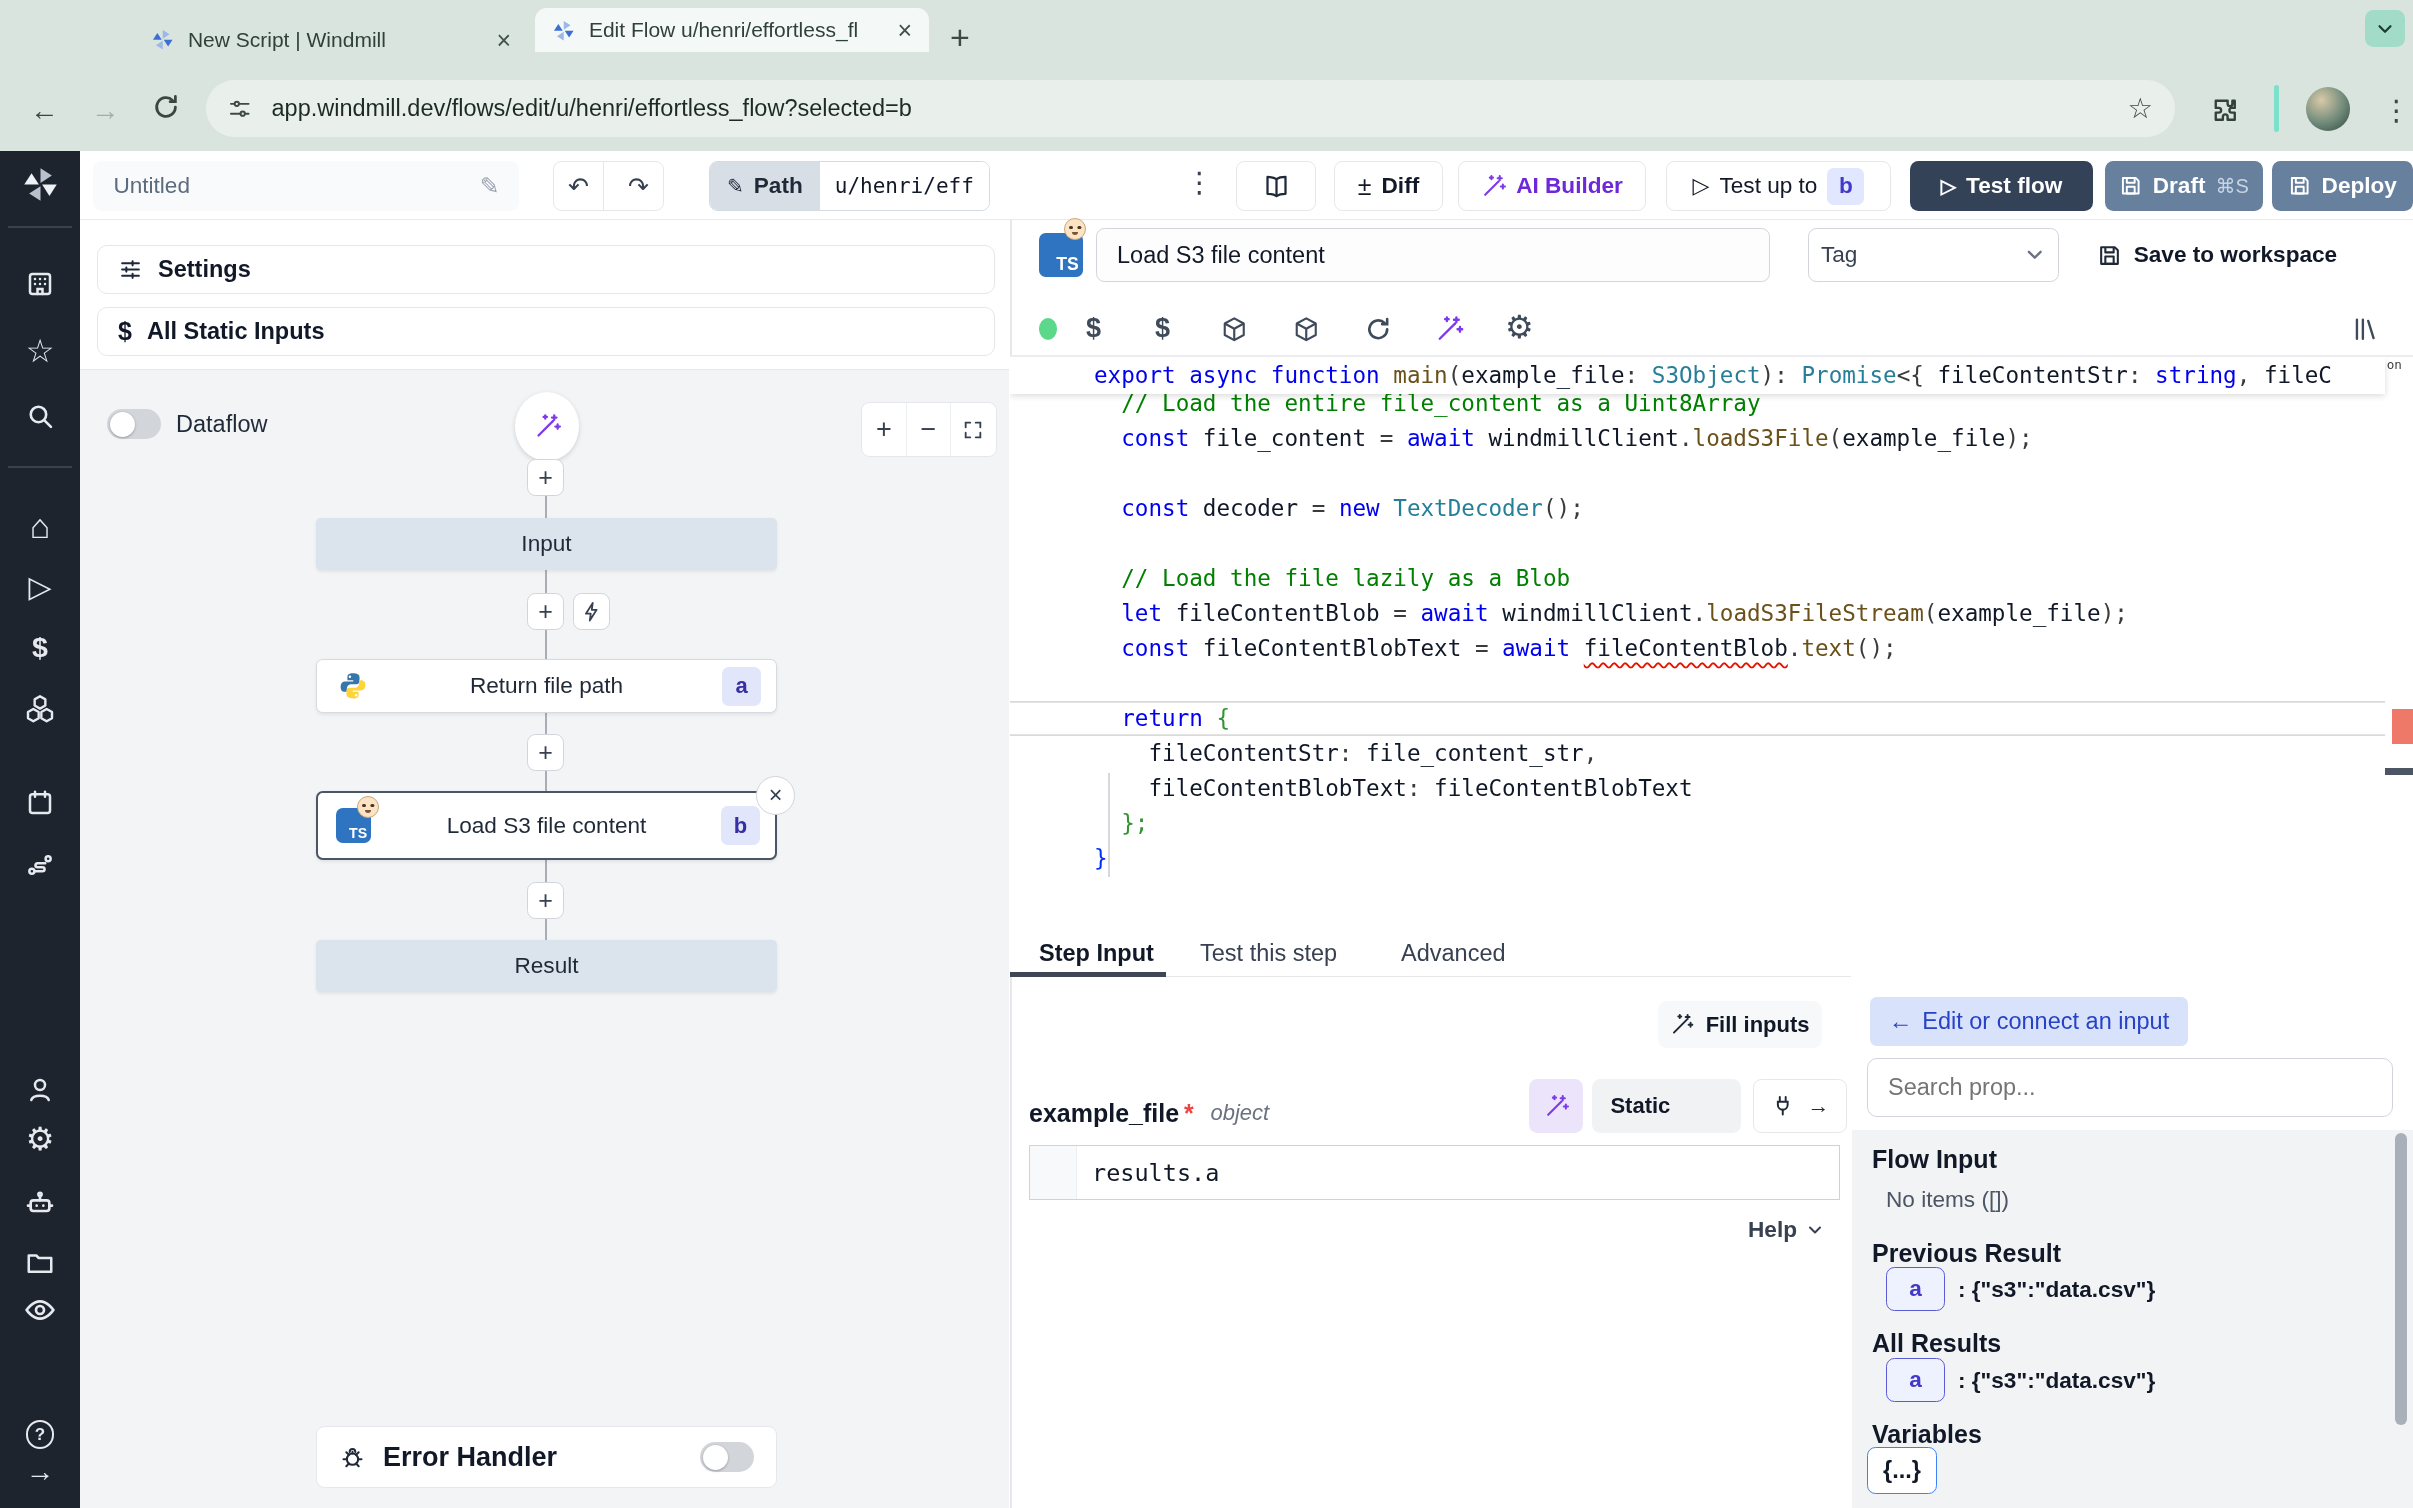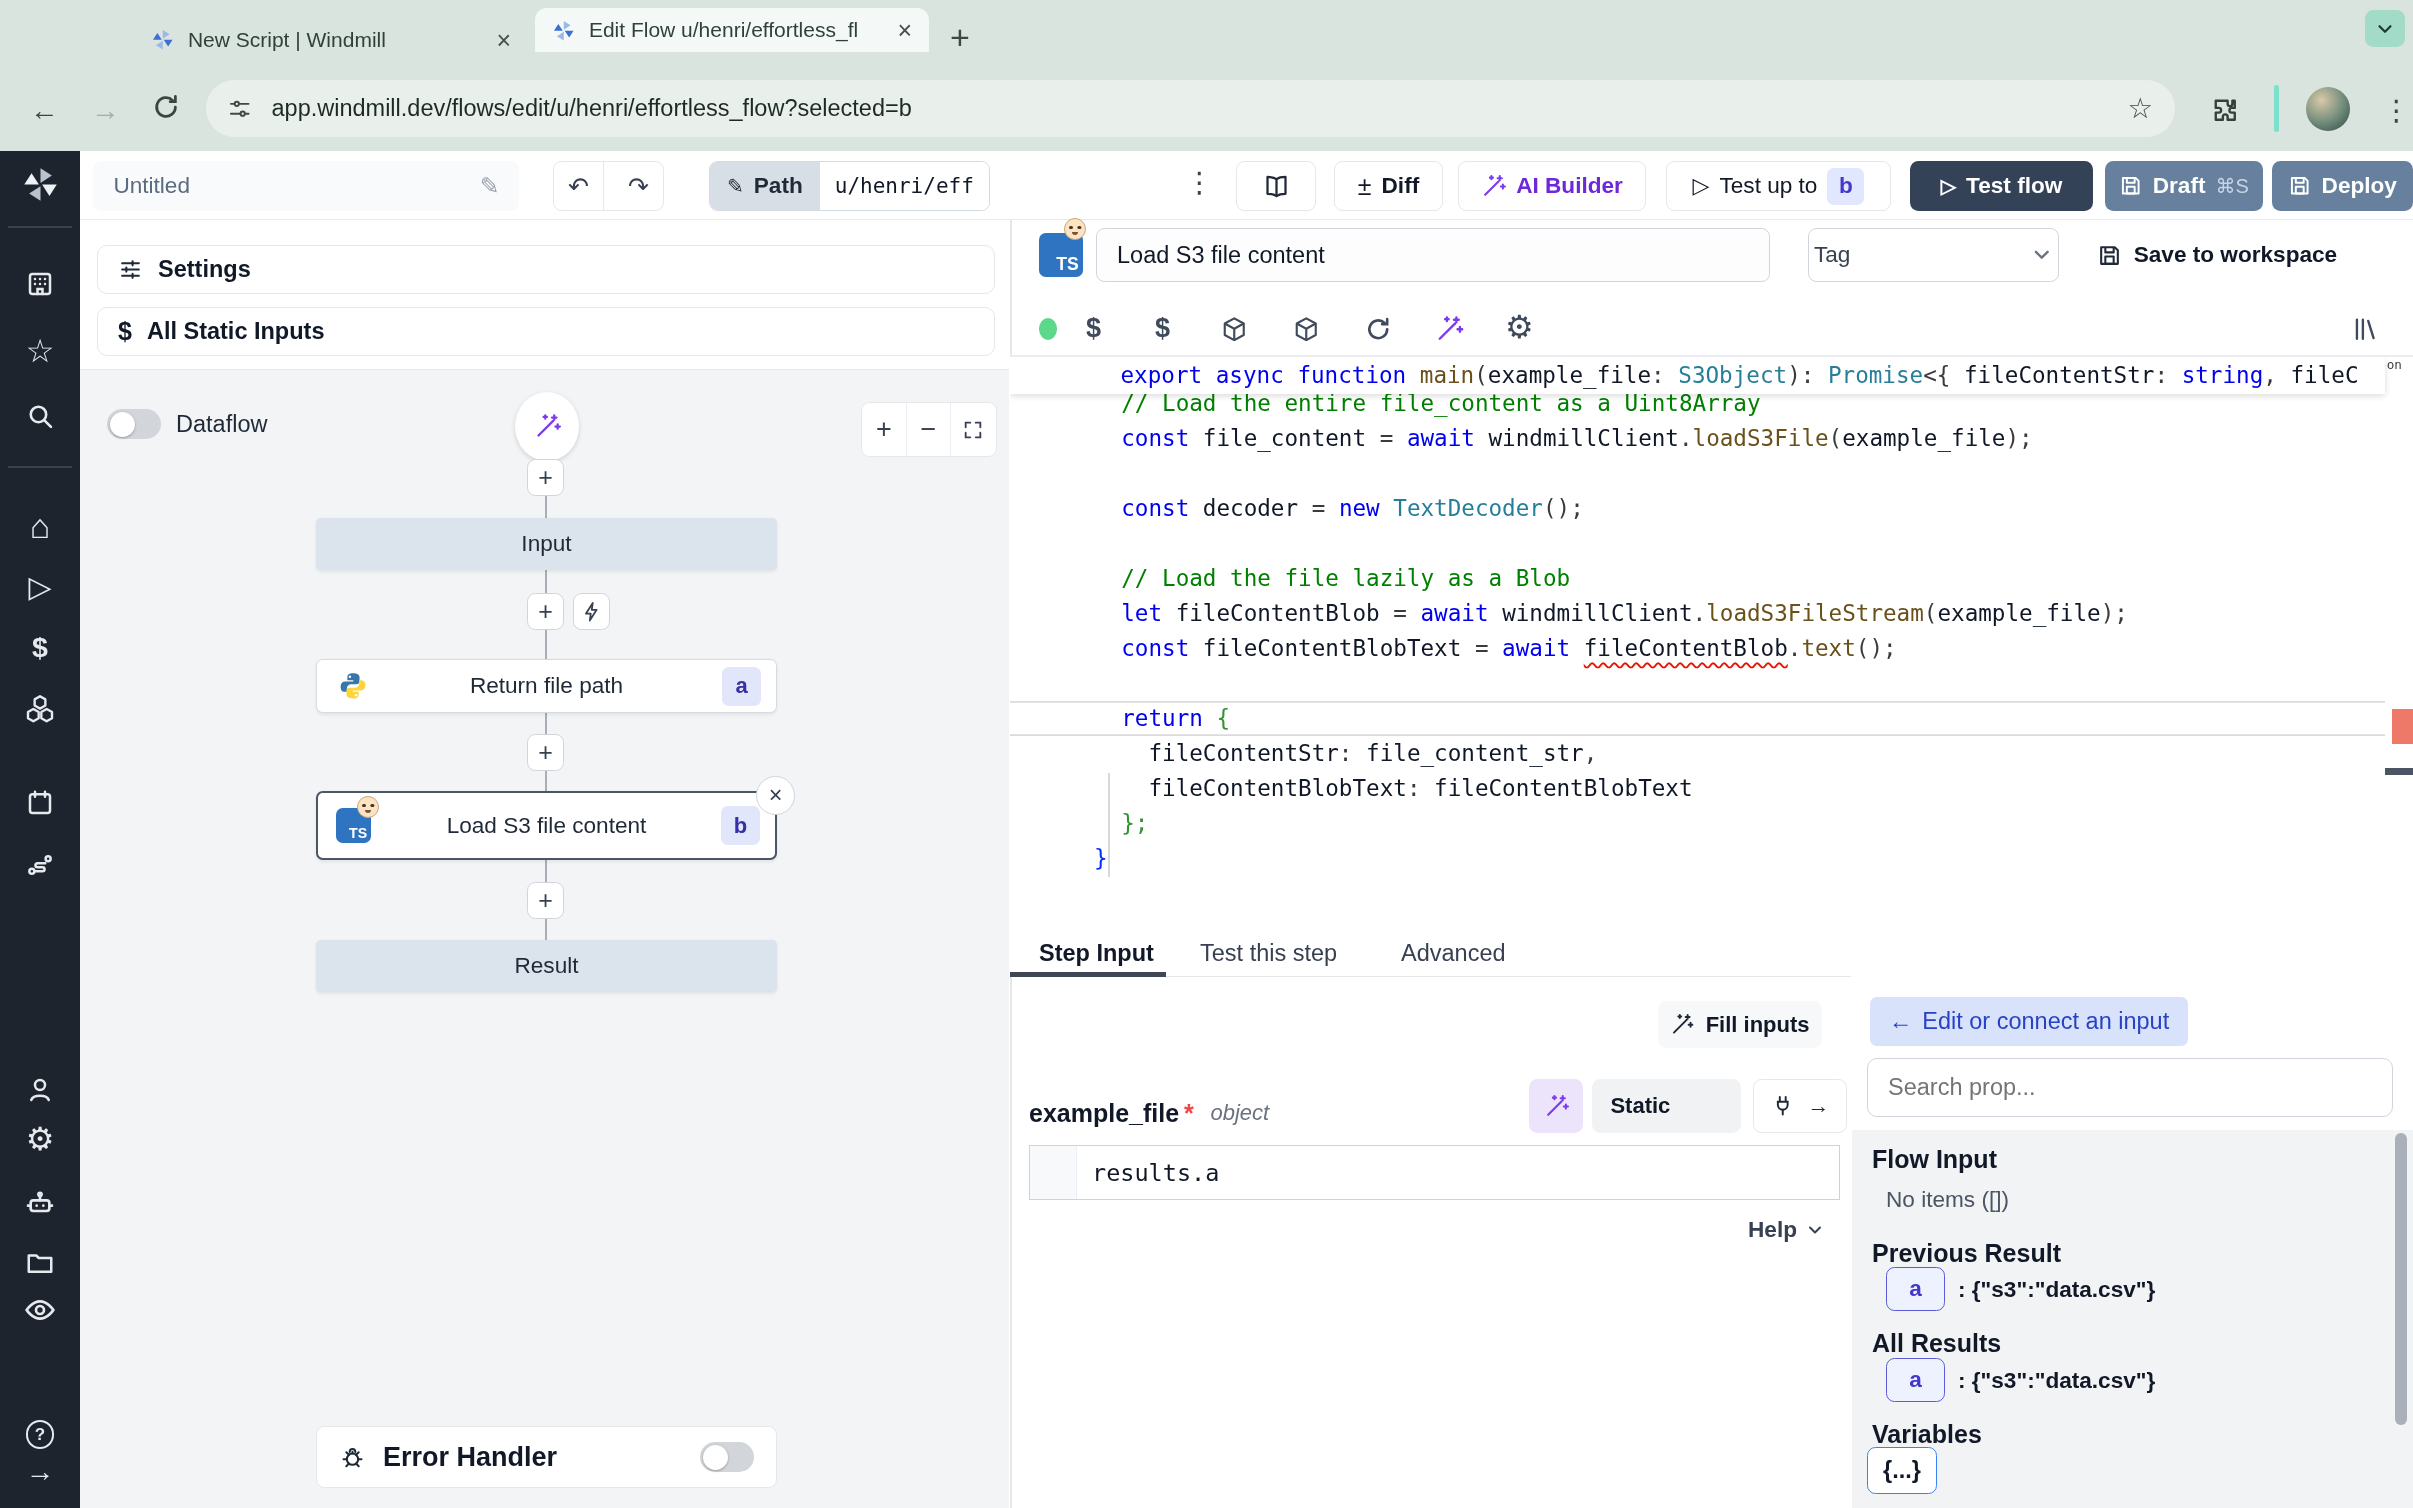--- a/index.html
+++ b/index.html
@@ -62,21 +62,21 @@
   .baby::after { content:""; position:absolute; left:6.7px; top:12.6px; width:6.7px; height:3.4px;
           border-radius:0 0 6.7px 6.7px; background:#7a5335; }
   
   #codearea { left:1010px; top:357px; width:1404px; height:568px; background:#fff; overflow:hidden; }
   .code-line { height:35px; line-height:35px; white-space:pre;
                font-family:"DejaVu Sans Mono", monospace; font-size:22.6px; padding-left:84px; }
   .code-line.cur { box-shadow: inset 0 1.7px 0 #dadada, inset 0 -1.7px 0 #dadada; }
   #code-sticky { position:absolute; left:0; top:0; width:1375px; height:37px; background:#fff;
                  z-index:3; box-shadow:0 3.4px 6.7px rgba(0,0,0,.14); line-height:37px; white-space:pre;
                  font-family:"DejaVu Sans Mono", monospace; font-size:22.6px; padding-left:84px;
-                 overflow:hidden;text-align:center; }
+                 overflow:hidden; }
   .tok-kw{color:#0000f0;} .tok-type{color:#267f99;} .tok-cm{color:#008000;}
   .tok-vr{color:#101828;} .tok-fn{color:#6a5019;} .tok-pl{color:#3b3b3b;}
   .tok-br{color:#319331;} .tok-br2{color:#0431fa;}
   .tok-err{color:#101828; text-decoration:underline wavy #e51400; text-decoration-thickness:1.7px;
            text-underline-offset:5.9px;}
   
   .tabtxt { position:absolute; top:940px; font-size:23.5px; }
   .secthead { position:absolute; font-size:25px; font-weight:700; color:#111827; }
   .resbadge { position:absolute; width:59px; height:44px; background:#eef1fe; border:1.7px solid #5b5bd6;
               border-radius:8.4px; display:flex; align-items:center; justify-content:center;
@@ -455,21 +455,21 @@
   <span class="toggle" style="margin-left:auto;width:54px;height:30px;display:inline-block;">
       <span class="knob" style="width:25px;height:25px;"></span>
     </span>
 </div>
 
 <div class="abs" style="left:1010px;top:220px;width:1.7px;height:1289px;background:#e5e7eb;"></div>
 
 <div class="abs tsbox" style="left:1039px;top:233px;width:44px;height:44px;font-size:17.6px;">TS</div>
 <span class="baby" style="left:1064px;top:218px;position:absolute;z-index:4;"></span>
 <input class="abs" style="left: 1096px; top: 228px; width: 674px; height: 54px; border: 1.7px solid rgb(209, 213, 219); border-radius: 8.4px; background: rgb(253, 253, 254); font-size: 23.5px; color: rgb(17, 24, 39); padding: 0px 20px; font-family: &quot;Liberation Sans&quot;, sans-serif;" value="Load S3 file content">
-<div class="abs flex" style="left:1808px;top:228px;width:251px;height:54px;border:1.7px solid #d1d5db;border-radius:8.4px;background:#fff;padding:0 5px;">
+<div class="abs flex" style="left:1808px;top:228px;width:251px;height:54px;border:1.7px solid #d1d5db;border-radius:8.4px;background:#fff;padding:0 12px;">
   <span style="font-size:22.6px;color:#374151;">Tag</span>
   <svg class="ic" width="23.5" height="23.5" style="margin-left:auto;color:#6b7280;" viewBox="0 0 28 28">
       <use href="#sy-chev"></use>
     </svg>
 </div>
 <div class="abs flex" style="left:2097px;top:228px;height:54px;gap:11.7px;">
   <svg class="ic" width="25" height="25" style="color:#1f2937;" viewBox="0 0 30 30">
       <use href="#sy-save"></use>
     </svg>
   <span style="font-size:22.6px;font-weight:600;color:#111827;">Save to workspace</span>

